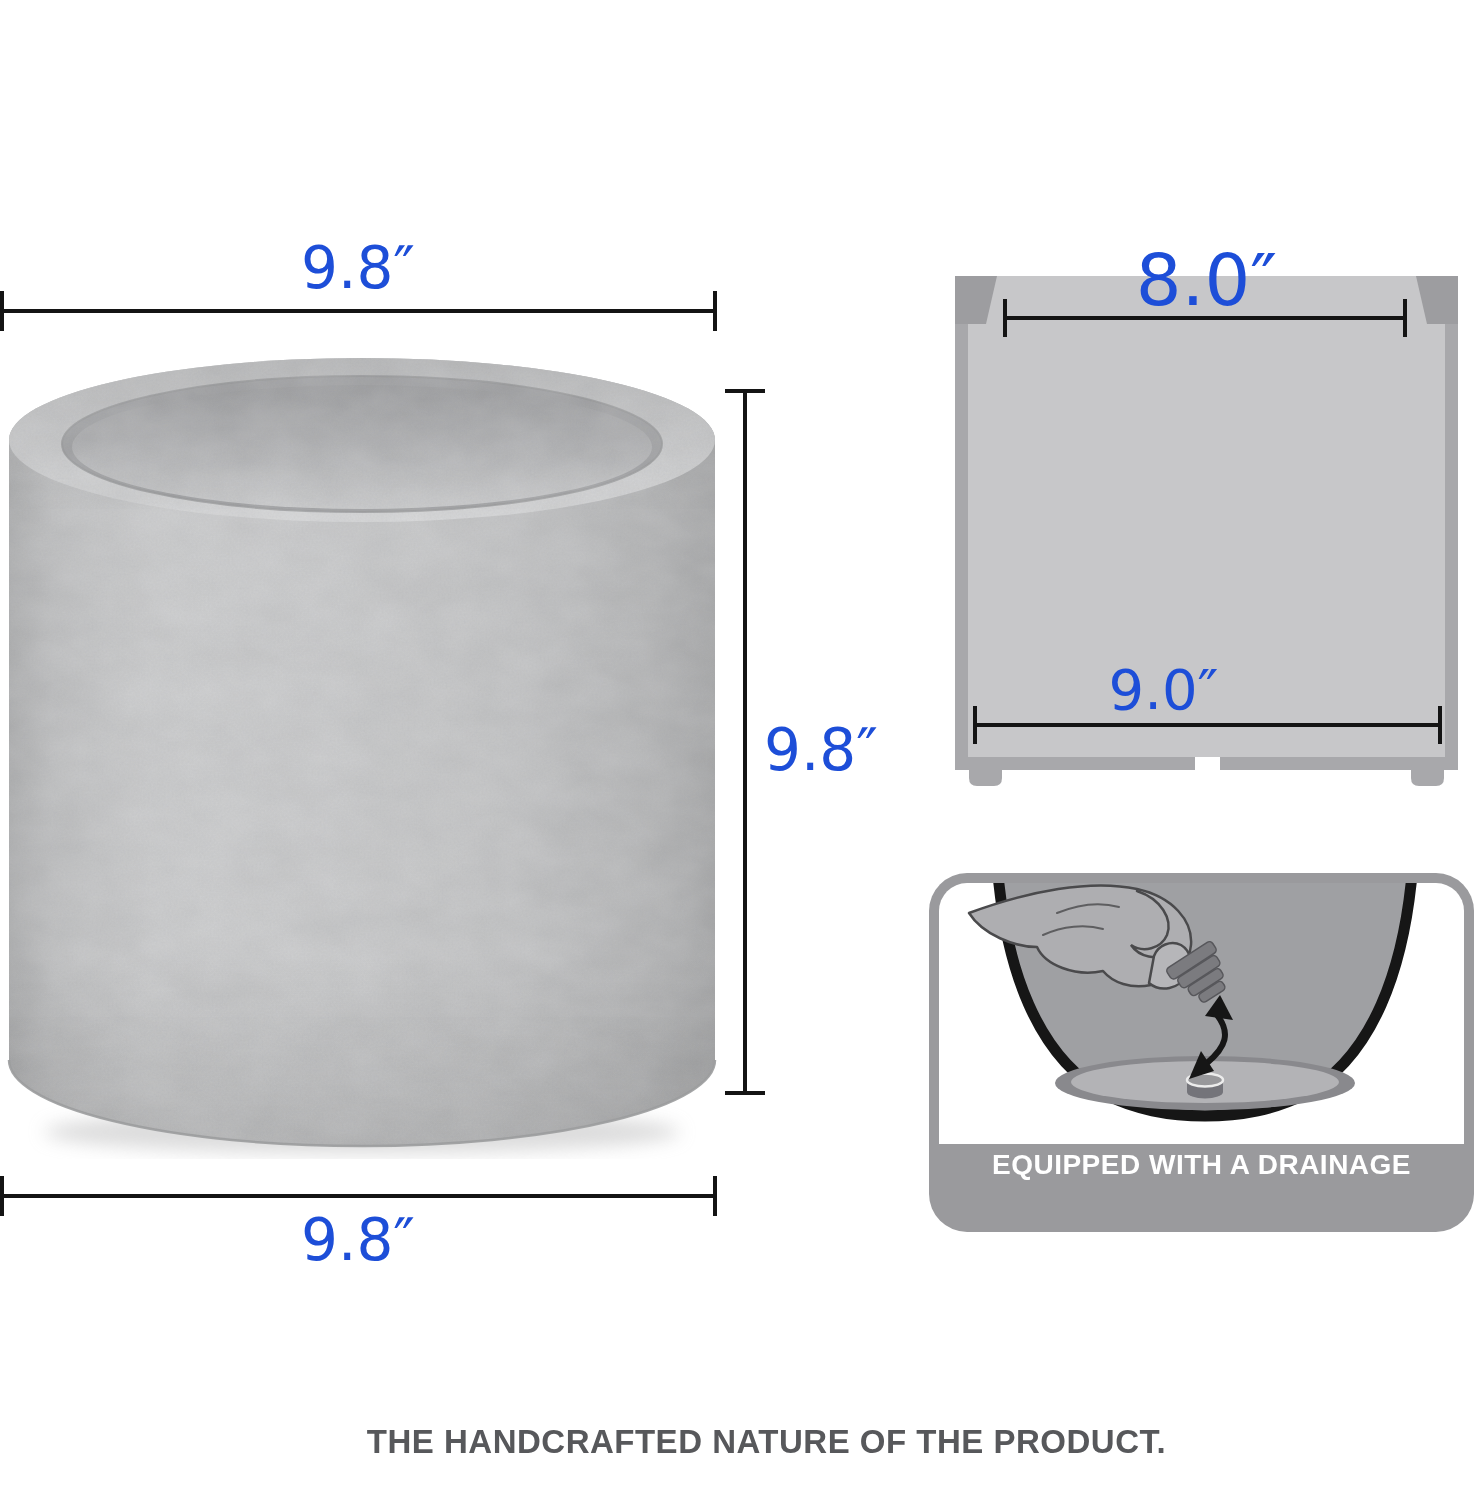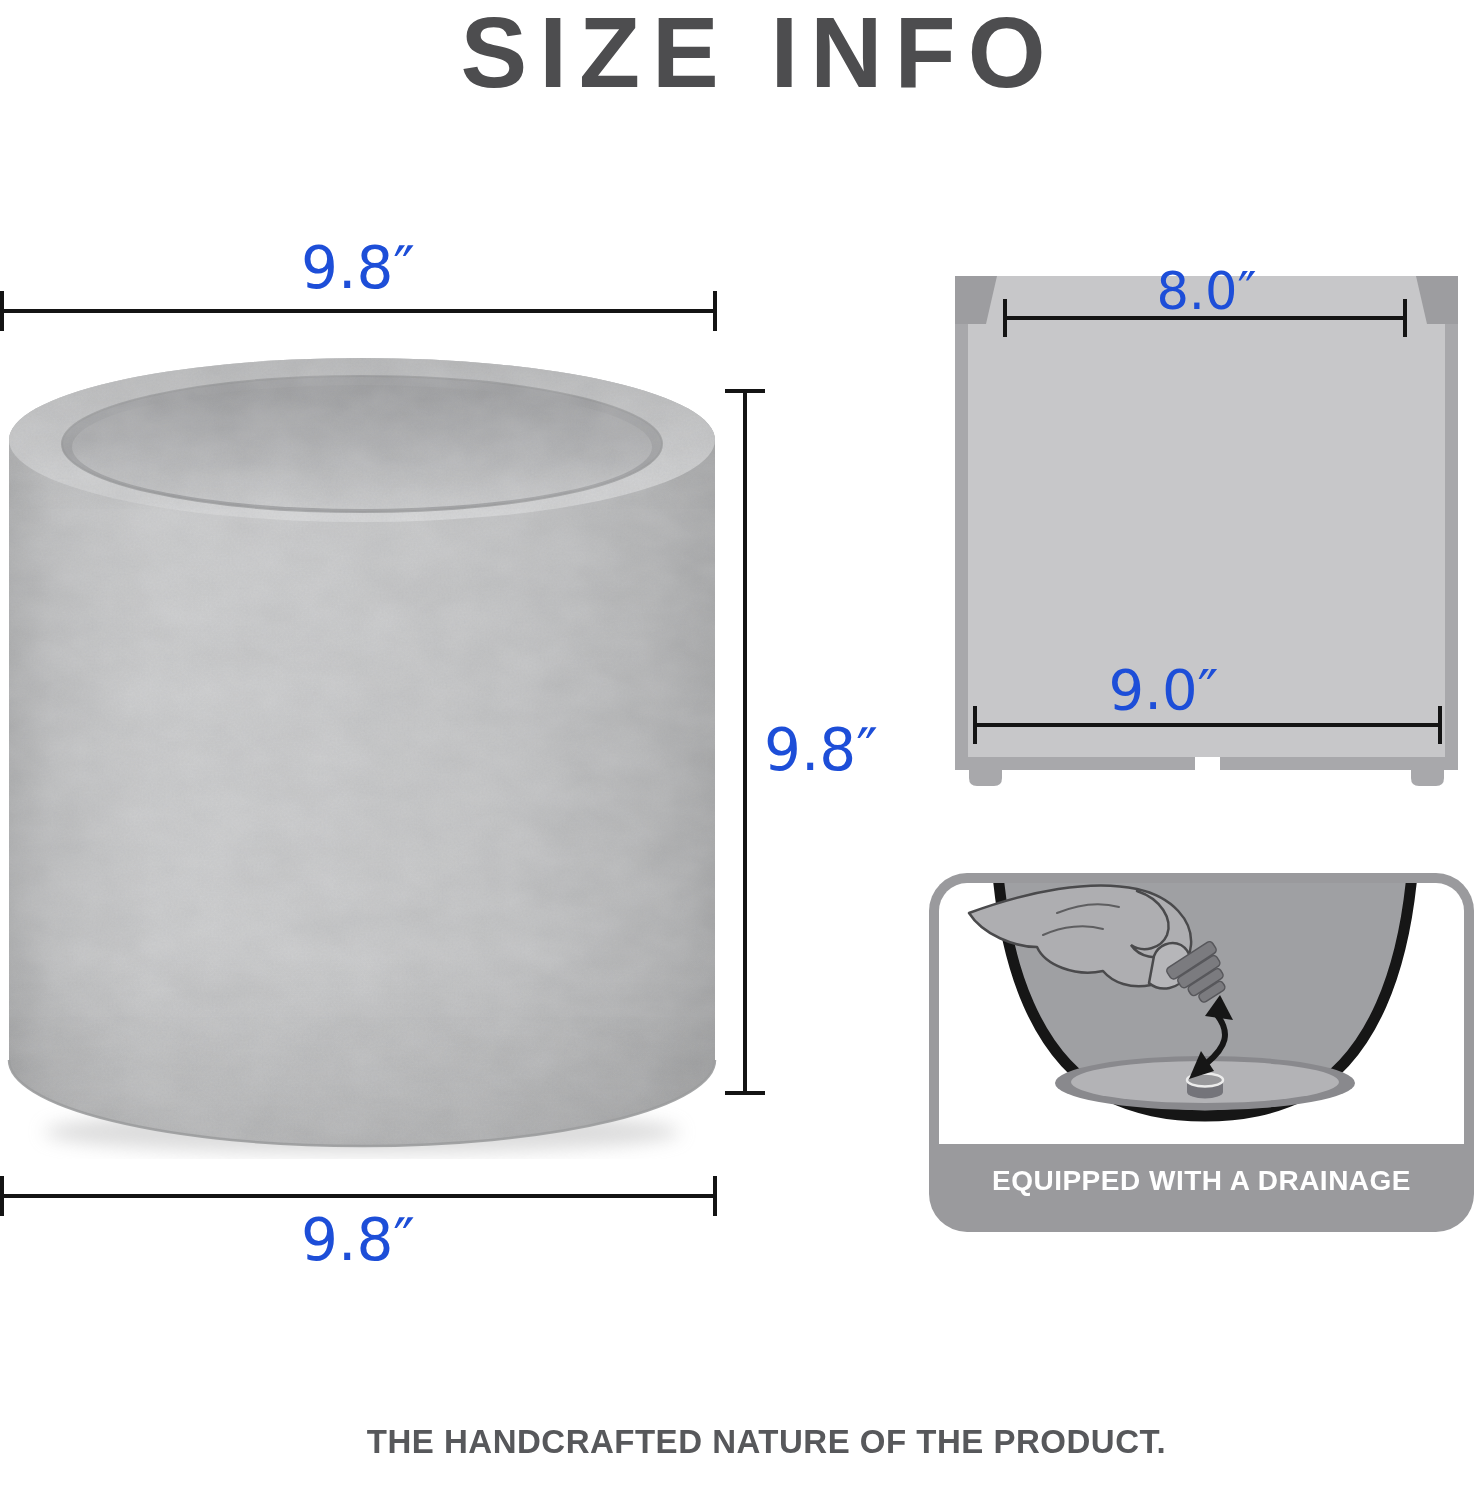--- a/index.html
+++ b/index.html
@@ -18,32 +18,31 @@
   .centered{text-align:center;}
 
   
 
   
   .panel{left:929px;top:873px;width:545px;height:359px;background:#9a9a9d;border-radius:38px;overflow:hidden;}
   .panel-white{position:absolute;left:10px;top:10px;width:525px;height:261px;background:#ffffff;
                border-radius:28px 28px 0 0;overflow:hidden;}
   .panel-caption{position:absolute;left:0;right:0;top:271px;bottom:0;color:#ffffff;
                  font-weight:700;font-size:28px;line-height:34px;letter-spacing:0.5px;
-                 text-align:center;padding-top:20px;}
+                 text-align:center;padding-top:4px;}
 
   
   .note{left:55px;right:0;top:1420px;text-align:center;font-weight:700;font-size:33px;
         line-height:43px;color:#57585b;letter-spacing:0.5px;}
 </style>
 </head>
 <body>
 
 <div class="page">
 
-  <div class="abs title">SIZE INFO</div>
 
   <div class="abs dimlabel centered" style="left:0;width:716px;top:238px;">9.8″</div>
   <div class="abs dline" style="left:2px;top:309px;width:713px;height:4px;"></div>
   <div class="abs dline" style="left:0;top:291px;width:4px;height:40px;"></div>
   <div class="abs dline" style="left:713px;top:291px;width:4px;height:40px;"></div>
 
   <svg class="abs" style="left:0;top:340px;" width="730" height="840" viewBox="0 0 730 840">
     <defs>
       <linearGradient id="bodyGrad" x1="0" y1="0" x2="1" y2="0">
         <stop offset="0" stop-color="#aaabac"></stop>
@@ -131,21 +130,21 @@
       <line x1="50" y1="23" x2="50" y2="61"></line>
       <line x1="450" y1="23" x2="450" y2="61"></line>
     </g>
 
     <g stroke="#141414" stroke-width="4">
       <line x1="20" y1="449" x2="485" y2="449"></line>
       <line x1="20" y1="430" x2="20" y2="468"></line>
       <line x1="485" y1="430" x2="485" y2="468"></line>
     </g>
   </svg>
-  <div class="abs dimlabel centered" style="left:955px;width:503px;top:250px;font-size:51px;margin-top:12px;">8.0″</div>
+  <div class="abs dimlabel centered" style="left:955px;width:503px;top:250px;font-size:72px;">8.0″</div>
   <div class="abs dimlabel centered" style="left:955px;width:417px;top:660px;font-size:56px;">9.0″</div>
 
   <div class="abs panel">
     <div class="panel-white">
       <svg width="525" height="261" viewBox="0 0 525 261">
 
         <path d="M 58 -20 C 66 85, 98 175, 168 212 C 220 240, 312 240, 364 212 C 434 175, 466 85, 474 -20 Z" fill="#9fa0a3" stroke="#161616" stroke-width="11"></path>
 
         <ellipse cx="266" cy="200" rx="150" ry="27" fill="#89898d"></ellipse>
         <ellipse cx="266" cy="199" rx="134" ry="21" fill="#b3b3b6"></ellipse>

